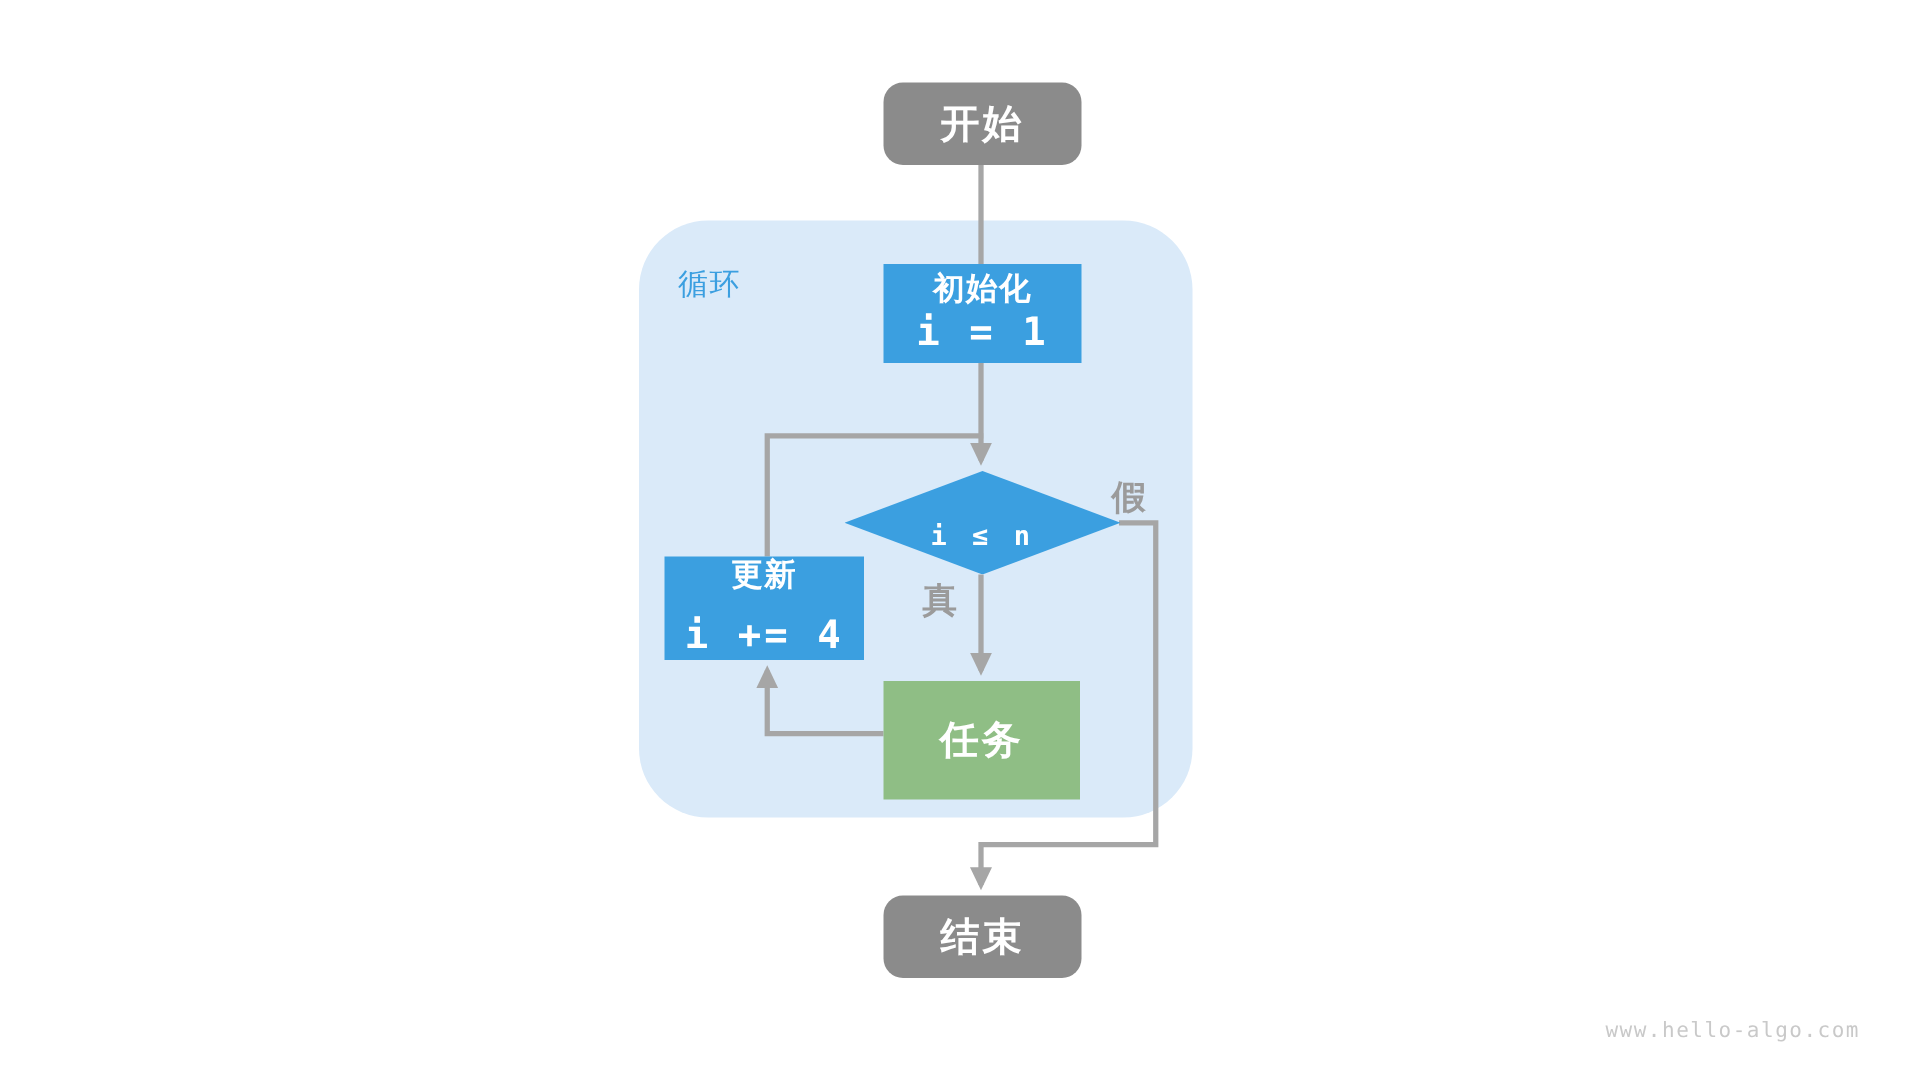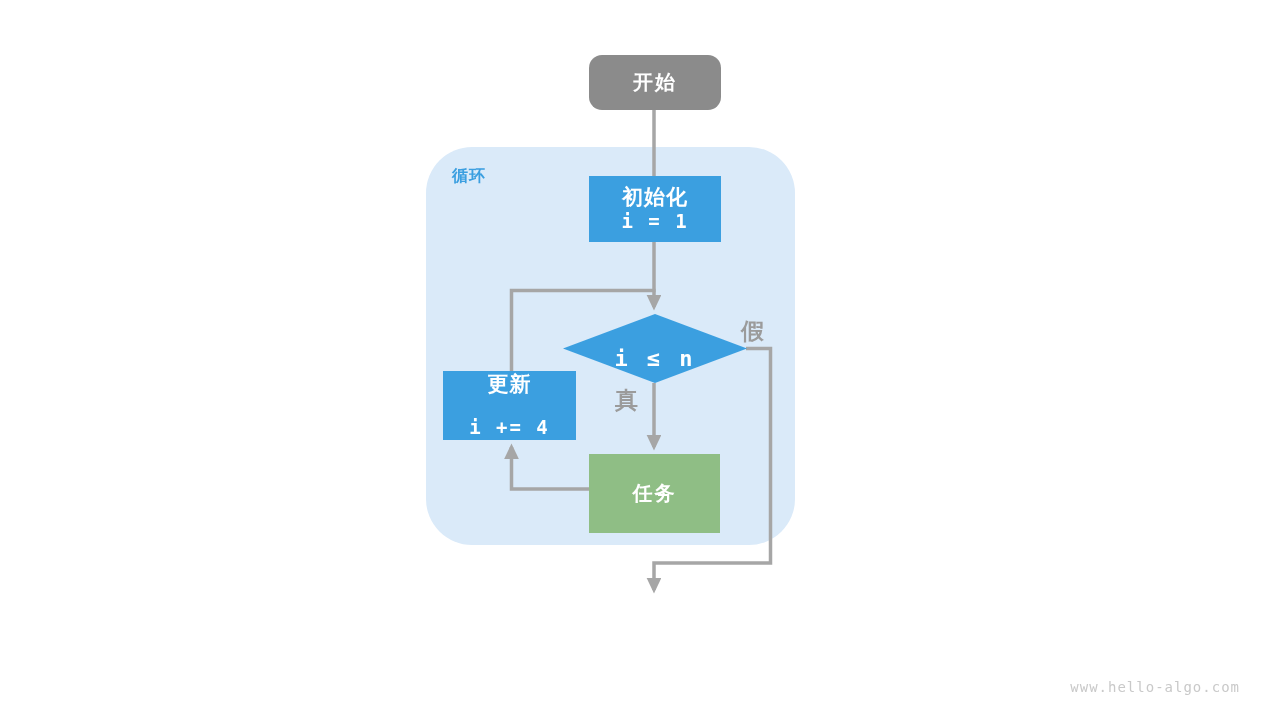--- a/index.html
+++ b/index.html
@@ -19,55 +19,55 @@
   #canvas{
     position:relative;width:1280px;height:720px;
     background:var(--page-bg);overflow:hidden;margin:0 auto;
   }
   
   .loop-container{
     position:absolute;left:426px;top:147px;width:369px;height:398px;
     background:var(--container-blue);border-radius:46px;
   }
   .loop-label{
-    position:absolute;left:452px;top:166px;
-    color:var(--label-blue);font-size:16px;font-weight:bold;letter-spacing:1px;
+    position:absolute;left:452px;top:176px;
+    color:var(--label-blue);font-size:20px;font-weight:normal;letter-spacing:1px;
   }
   
   .connectors{position:absolute;left:0;top:0;width:1280px;height:720px;}
   .connectors polyline,.connectors line{
     fill:none;stroke:var(--connector-gray);stroke-width:3.5;
     stroke-linejoin:miter;stroke-linecap:butt;
   }
   #arrowhead path{fill:var(--connector-gray);}
   
   .node{
     position:absolute;display:flex;flex-direction:column;
     align-items:center;justify-content:center;
     color:var(--text-white);text-align:center;line-height:1.25;
   }
   .node .title{font-size:21px;font-weight:bold;letter-spacing:1px;}
-  .node .big-title{font-size:20px;font-weight:bold;letter-spacing:2px;}
-  .node .code{font-family:"DejaVu Sans Mono","Liberation Mono",monospace;font-size:19px;font-weight:bold;letter-spacing:2px;}
+  .node .big-title{font-size:26px;font-weight:bold;letter-spacing:2px;}
+  .node .code{font-family:"DejaVu Sans Mono","Liberation Mono",monospace;font-size:26px;font-weight:bold;letter-spacing:2px;}
   .terminal{
     background:var(--node-gray);border-radius:13px;
     left:589px;width:132px;height:55px;
   }
   .terminal.start{top:55px;}
   .terminal.end{top:597px;}
   .process{background:var(--node-blue);}
   .process.init{left:589px;top:176px;width:132px;height:66px;}
   .process.update{left:443px;top:371px;width:133px;height:69px;justify-content:space-between;}
   .process.task{background:var(--node-green);left:589px;top:454px;width:131px;height:79px;}
   .decision{
     left:563px;top:314px;width:184px;height:69px;
     background:var(--node-blue);
     clip-path:polygon(50% 0,100% 50%,50% 100%,0 50%);
   }
-  .decision .code{font-size:22px;letter-spacing:3px;margin-top:20px;}
+  .decision .code{font-size:18px;letter-spacing:3px;margin-top:20px;}
   
   .edge-label{
     position:absolute;color:var(--edge-label-gray);
     font-size:23px;font-weight:bold;
   }
   .edge-label.true{left:615px;top:385px;}
   .edge-label.false{left:741px;top:316px;}
   
   .watermark{
     position:absolute;right:40px;top:679px;
@@ -118,19 +118,22 @@
 
   <div class="node process update">
     <span class="title">更新</span>
     <span class="code">i += 4</span>
   </div>
 
   <div class="node process task">
     <span class="big-title">任务</span>
   </div>
 
+  <div class="node terminal end">
+    <span class="big-title">结束</span>
+  </div>
 
   <div class="edge-label true">真</div>
   <div class="edge-label false">假</div>
 
   <div class="watermark">www.hello-algo.com</div>
 
 </div>
 
 </body></html>

